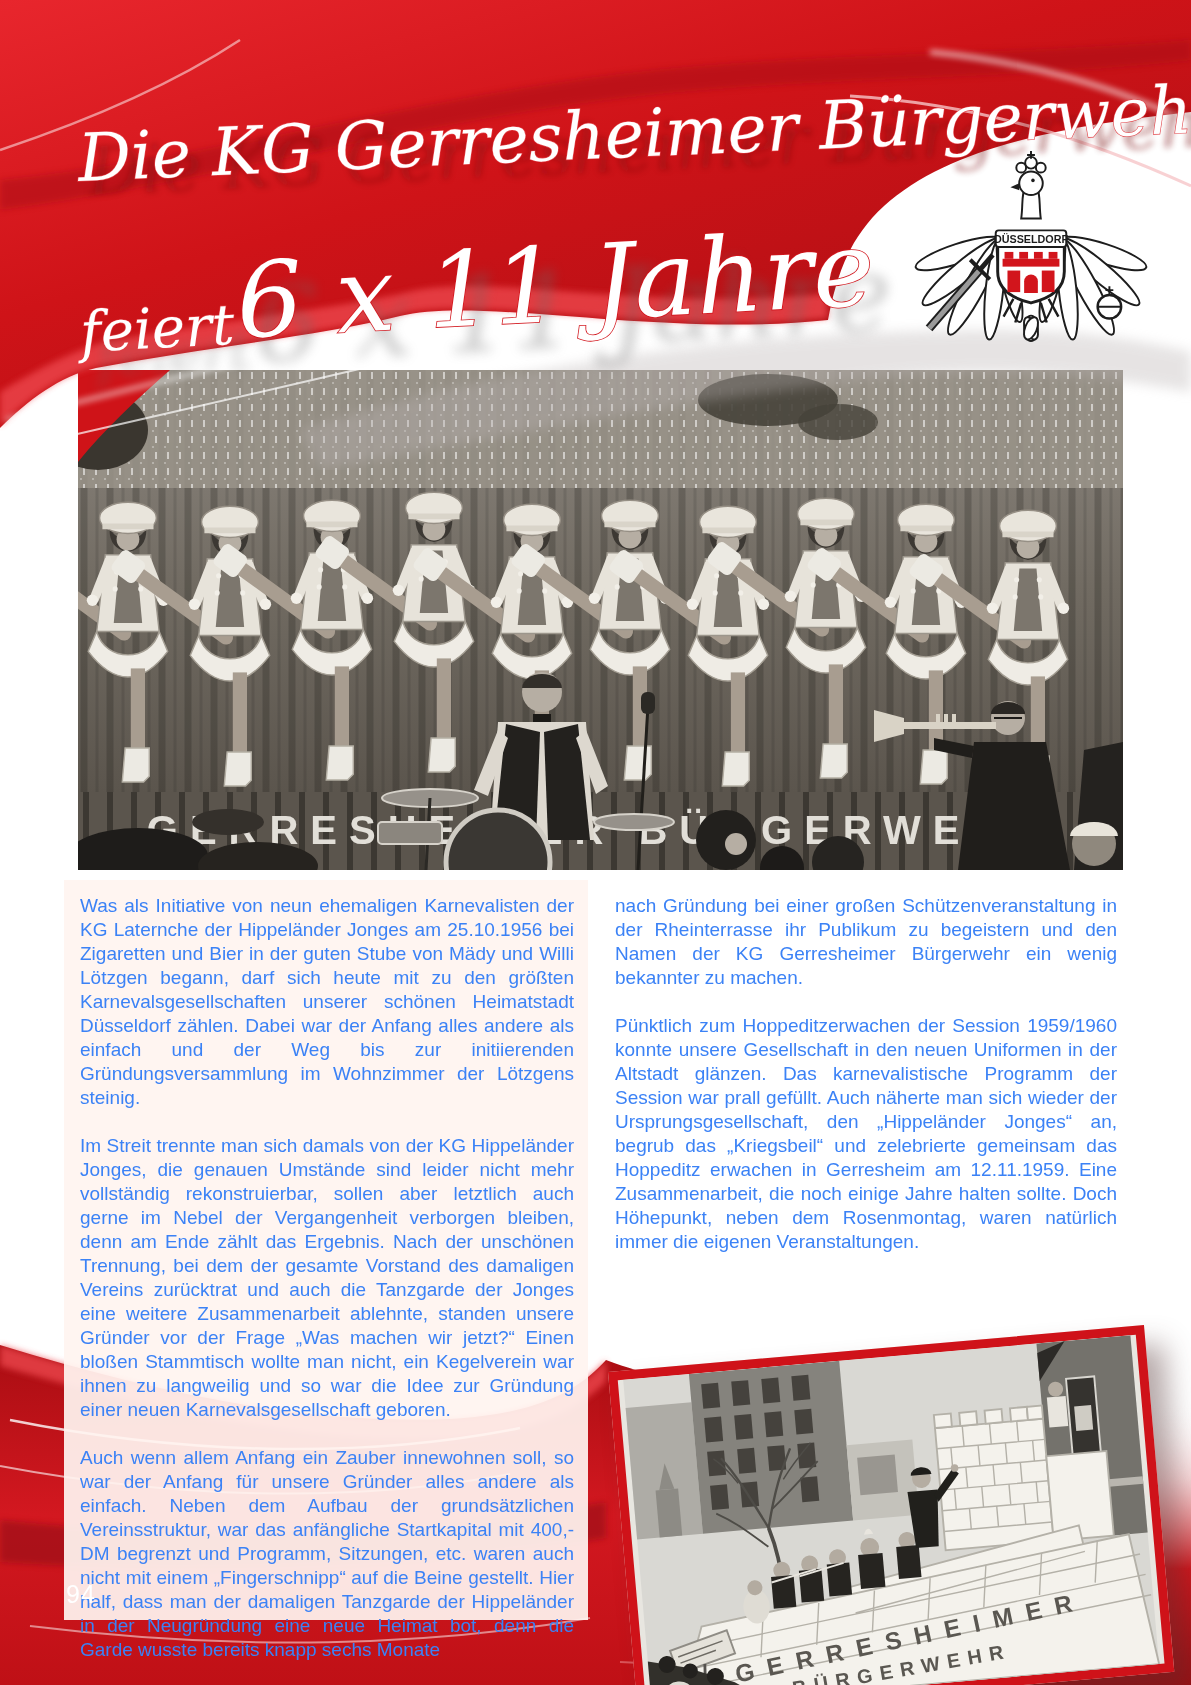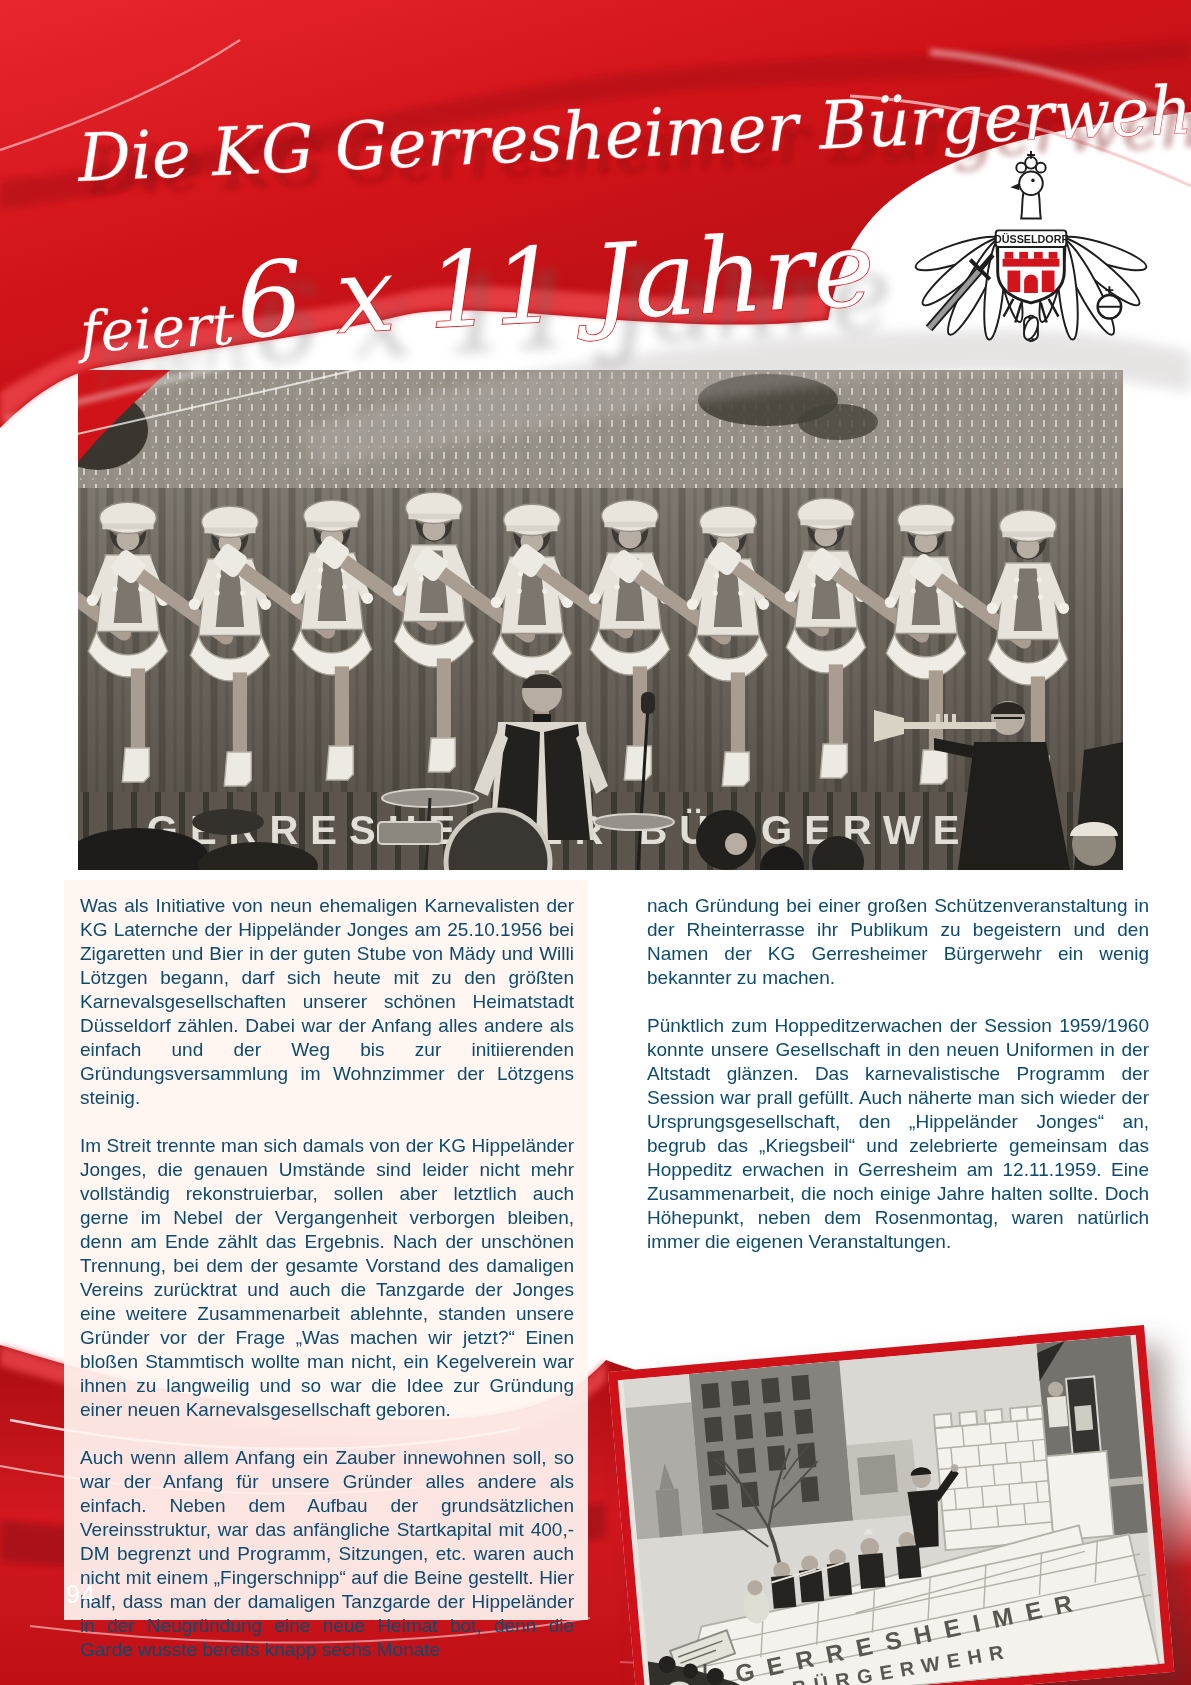--- a/index.html
+++ b/index.html
@@ -6,24 +6,24 @@
   .page{position:relative;width:1191px;height:1685px;overflow:hidden;background:#ffffff;
         font-family:"Liberation Sans",sans-serif;}
   .page *{box-sizing:border-box;}
 
   .banner{position:absolute;left:0;top:0;z-index:3;pointer-events:none;}
   .crest{position:absolute;left:872px;top:150px;z-index:4;}
   .photo-main{position:absolute;left:78px;top:370px;width:1045px;height:500px;z-index:2;}
   .bwave{position:absolute;left:0;top:1270px;z-index:1;}
   .panel-left{position:absolute;left:64px;top:880px;width:524px;height:740px;
               background:rgba(255,244,240,0.93);z-index:2;}
-  .col{position:absolute;top:894px;z-index:5;color:#0c4a6e;}
+  .col{position:absolute;top:894px;z-index:5;color:#3b82f6;}
   .col p{font-size:19px;line-height:24px;margin:0 0 24px 0;text-align:justify;hyphens:auto;}
   .col-left{left:80px;width:494px;}
-  .col-right{left:615px;width:502px;margin-left:32px;}
+  .col-right{left:615px;width:502px;}
   .photo-parade{position:absolute;left:608px;top:1372px;width:538px;height:348px;
                 border:9px solid #cf1219;background:#e8e6e0;z-index:6;
                 transform:rotate(-5deg);transform-origin:top left;
                 box-shadow:18px 20px 28px rgba(80,50,50,0.42);}
   .photo-parade svg{display:block;}
   .page-number{position:absolute;left:66px;top:1580px;z-index:5;color:#ffffff;
                font-size:25px;letter-spacing:1px;}
   .script{font-family:"DejaVu Serif",serif;font-style:italic;}
 </style>
 </head>

